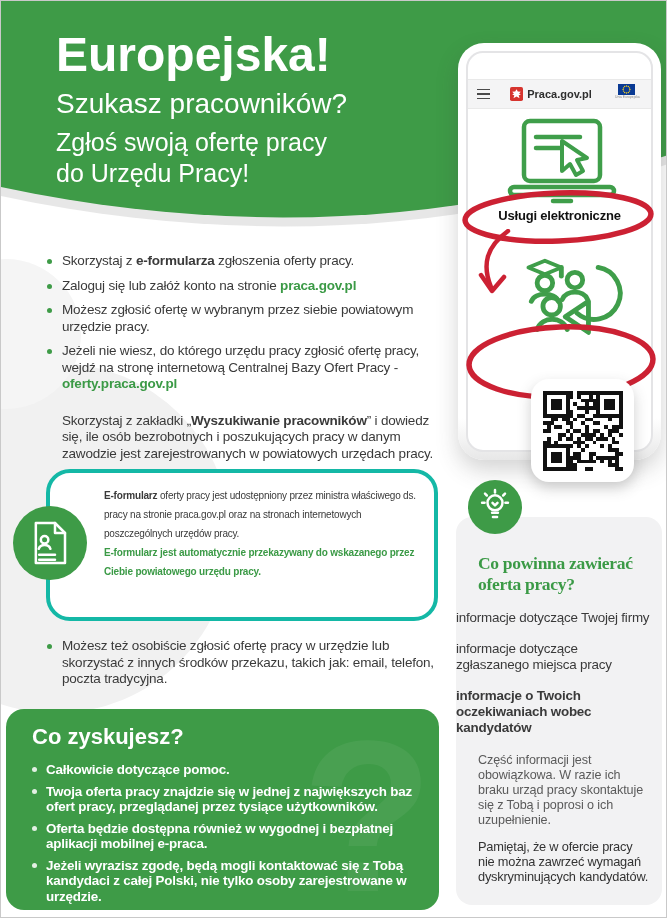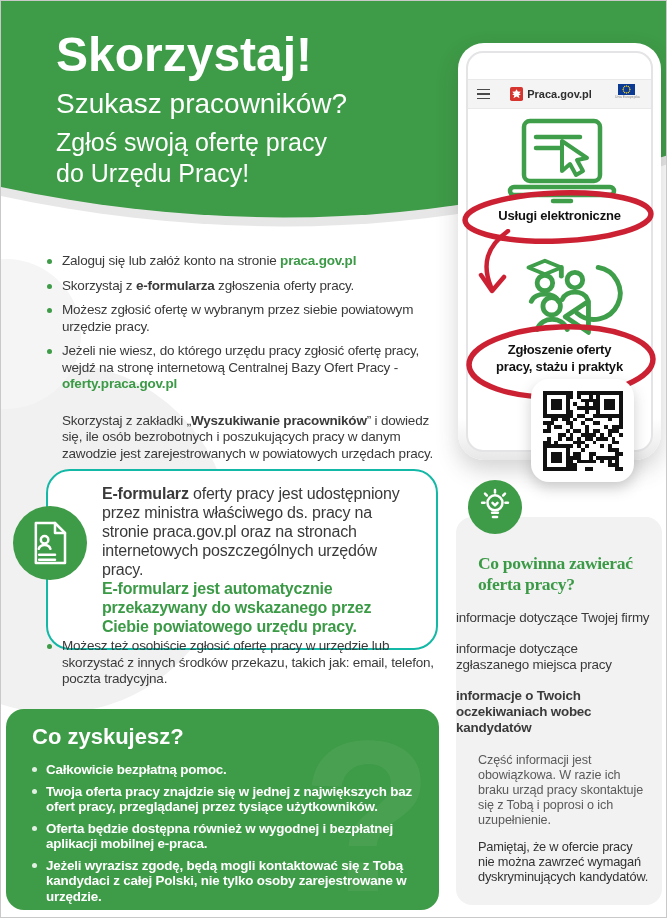--- a/index.html
+++ b/index.html
@@ -19,22 +19,22 @@
   #hero-text .tagline{margin:7px 0 12px 0; font-size:25px; font-weight:400; line-height:1.24;}
   
   #intro{left:44px; top:252px; width:400px; z-index:2; font-size:13.5px; line-height:16.5px; letter-spacing:-0.2px;}
   .b-item{display:flex; margin-bottom:8px;}
   .b-dot{flex:none; width:5px; height:5px; border-radius:50%; background:#3e9b47; margin:6px 10px 0 2px;}
   .green-link{color:#3b9a46; font-weight:700; text-decoration:none; cursor:pointer;}
   b.inline{font-weight:700;}
   #intro .note{margin:20px 0 0 17px;}
   
   #ebox{left:45px; top:468px; width:392px; min-height:152px; box-sizing:border-box;
-    border:2px solid #14b8a6; border-radius:24px; background:#fff; z-index:2;
-    padding:13px 16px 12px 54px; font-size:16px; line-height:19px; letter-spacing:-0.2px;}
+    border:4px solid #14b8a6; border-radius:24px; background:#fff; z-index:2;
+    padding:13px 16px 12px 54px; font-size:10px; line-height:19px; letter-spacing:-0.2px;}
   #ebox .hl{color:#3b9a46; font-weight:700;}
   #doc-badge{left:12px; top:505px; width:74px; height:74px; border-radius:50%; background:#3e9b47; z-index:3;
     display:flex; align-items:center; justify-content:center;}
   #personal{left:44px; top:637px; width:402px; z-index:2; font-size:13.5px; line-height:16.5px; letter-spacing:-0.2px;}
   
   #benefits{left:5px; top:708px; width:433px; height:201px; box-sizing:border-box; background:#3e9b47;
     border-radius:18px; color:#fff; padding:15px 22px 0 26px; z-index:2; overflow:hidden;}
   #benefits h3{margin:0 0 12px 0; font-size:22px; font-weight:700;}
   .ben-item{display:flex; margin-bottom:6px; font-size:13.4px; font-weight:700; line-height:15.5px; letter-spacing:-0.2px;}
   .ben-dot{flex:none; width:5px; height:5px; border-radius:50%; background:rgba(255,255,255,.85); margin:5px 9px 0 0;}
@@ -78,36 +78,36 @@
 
   <div class="deco-circle" style="left:-120px; top:362px; width:350px; height:350px;"></div>
   <div class="deco-circle" style="left:-70px; top:258px; width:150px; height:150px; background:#f5f5f5;"></div>
 
   <svg id="hero-wave" width="667" height="252" viewBox="0 0 667 252">
     <path d="M0,0 L667,0 L667,163 C480,225 260,250 0,195 Z" fill="#e3e3e3" opacity="0.85"></path>
     <path d="M0,0 L667,0 L667,154 C480,216 260,241 0,186 Z" fill="#3e9b47"></path>
   </svg>
 
   <div id="hero-text">
-    <h1>Skorzystaj!</h1>
+    <h1>Europejska!</h1>
     <h2>Szukasz pracowników?</h2>
     <div class="tagline">
       <div>Zgłoś swoją ofertę pracy</div>
       <div>do Urzędu Pracy!</div>
     </div>
   </div>
 
   <div id="intro" class="abs">
     <div class="b-item">
       <span class="b-dot"></span>
-      <span><span>Zaloguj się lub załóż konto na stronie </span><a class="green-link">praca.gov.pl</a></span>
+      <span><span>Skorzystaj z </span><b class="inline">e-formularza</b><span> zgłoszenia oferty pracy.</span></span>
     </div>
     <div class="b-item">
       <span class="b-dot"></span>
-      <span><span>Skorzystaj z </span><b class="inline">e-formularza</b><span> zgłoszenia oferty pracy.</span></span>
+      <span><span>Zaloguj się lub załóż konto na stronie </span><a class="green-link">praca.gov.pl</a></span>
     </div>
     <div class="b-item">
       <span class="b-dot"></span>
       <span>Możesz zgłosić ofertę w wybranym przez siebie powiatowym urzędzie pracy.</span>
     </div>
     <div class="b-item">
       <span class="b-dot"></span>
       <span><span>Jeżeli nie wiesz, do którego urzędu pracy zgłosić ofertę pracy, wejdź na stronę internetową Centralnej Bazy Ofert Pracy - </span><a class="green-link">oferty.praca.gov.pl</a></span>
     </div>
     <div class="note"><span>Skorzystaj z zakładki „</span><b class="inline">Wyszukiwanie pracowników</b><span>” i dowiedz się, ile osób bezrobotnych i poszukujących pracy w danym zawodzie jest zarejestrowanych w powiatowych urzędach pracy.</span></div>
@@ -135,21 +135,21 @@
       <span class="b-dot"></span>
       <span>Możesz też osobiście zgłosić ofertę pracy w urzędzie lub skorzystać z innych środków przekazu, takich jak: email, telefon, poczta tradycyjna.</span>
     </div>
   </div>
 
   <div id="benefits" class="abs">
     <div class="watermark">?</div>
     <h3>Co zyskujesz?</h3>
     <div class="ben-item">
         <span class="ben-dot"></span>
-        <span>Całkowicie bezpłatną pomoc.</span>
+        <span>Całkowicie dotyczące pomoc.</span>
       </div>
     <div class="ben-item">
         <span class="ben-dot"></span>
         <span>Twoja oferta pracy znajdzie się w jednej z największych baz ofert pracy, przeglądanej przez tysiące użytkowników.</span>
       </div>
     <div class="ben-item">
         <span class="ben-dot"></span>
         <span>Oferta będzie dostępna również w wygodnej i bezpłatnej aplikacji mobilnej e-praca.</span>
       </div>
     <div class="ben-item">
@@ -230,24 +230,20 @@
           <circle cx="34" cy="57" r="9"></circle>
           <path d="M19,81 C24,67 45,67 50,81"></path>
           <path d="M82,17 A27,27 0 1 1 60,64"></path>
           <path d="M72,52 L48,68 L72,84 Z"></path>
         </g>
       </svg>
 
       <svg class="abs" style="left:-4px; top:270px; z-index:5;" width="194" height="78" viewBox="0 0 194 78">
         <ellipse cx="97" cy="39" rx="92" ry="35" fill="none" stroke="#cc2133" stroke-width="5.5" transform="rotate(-2 97 39)"></ellipse>
       </svg>
-      <div class="badge-text" style="top:288px; line-height:17px;">
-        <div>Zgłoszenie oferty</div>
-        <div>pracy, stażu i praktyk</div>
-      </div>
     </div>
   </div>
 
   <div id="qr-card" class="abs">
     <svg id="qr" width="80" height="80" viewBox="0 0 21 21" shape-rendering="crispEdges" fill="#111">
         <rect x="0" y="0" width="1" height="1"></rect>
         <rect x="1" y="0" width="1" height="1"></rect>
         <rect x="2" y="0" width="1" height="1"></rect>
         <rect x="3" y="0" width="1" height="1"></rect>
         <rect x="4" y="0" width="1" height="1"></rect>

